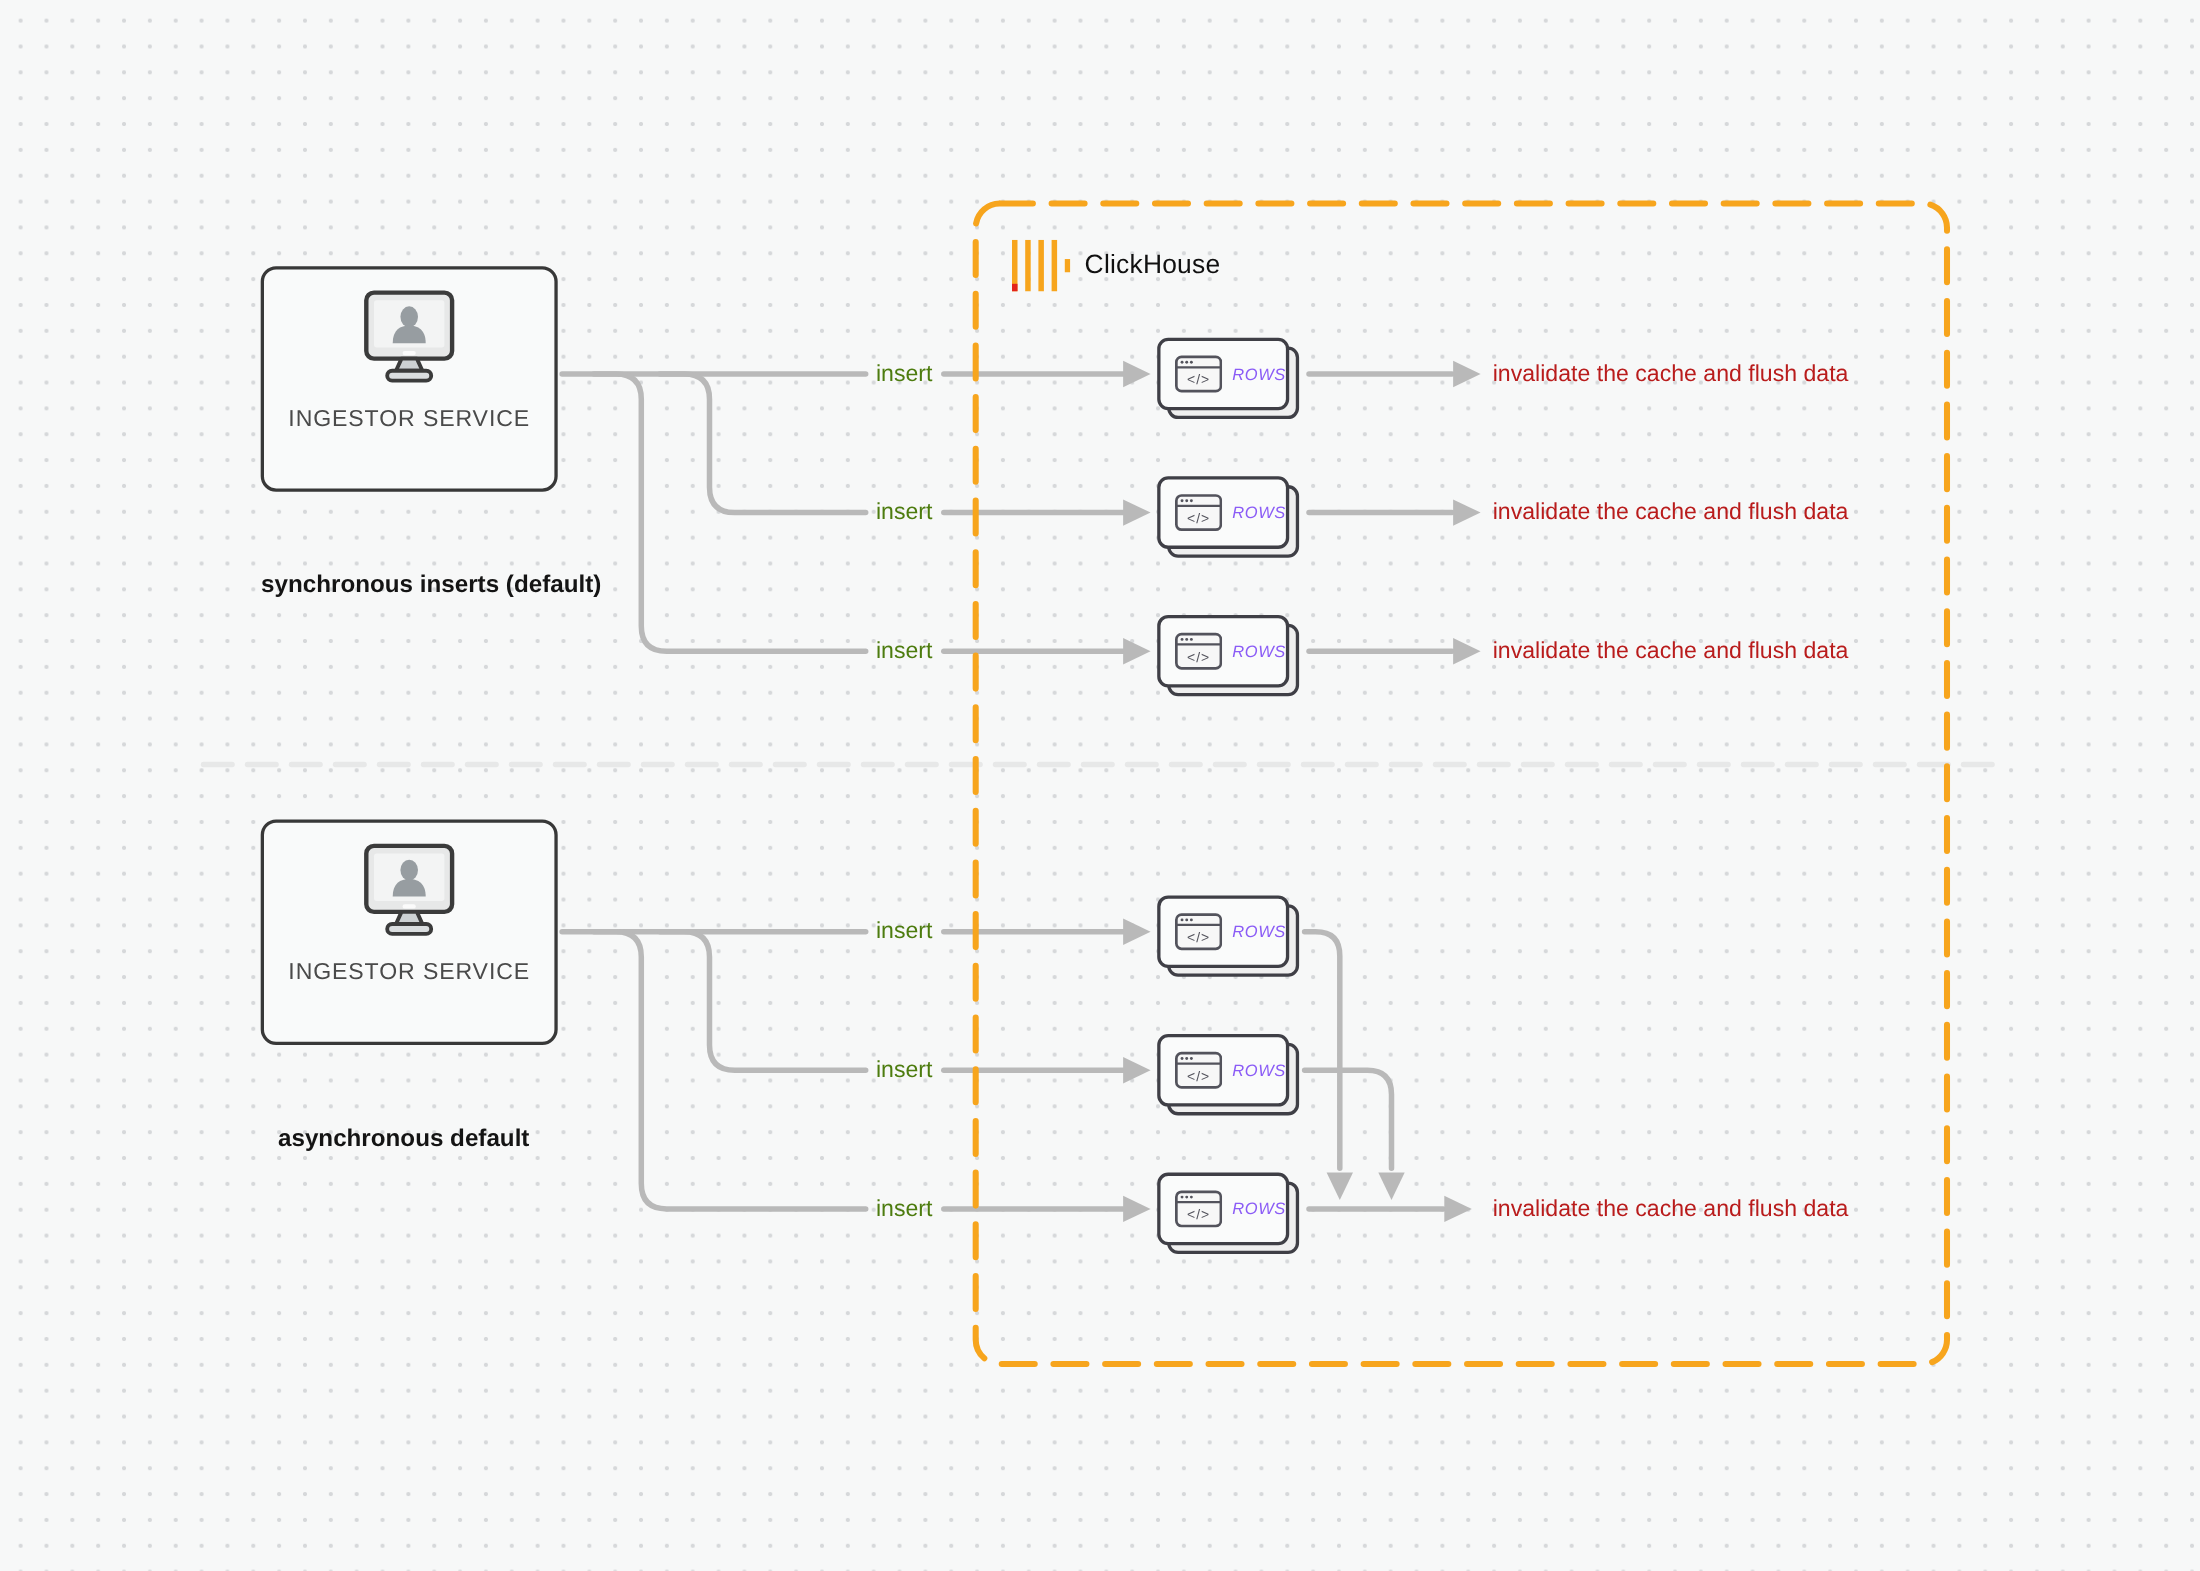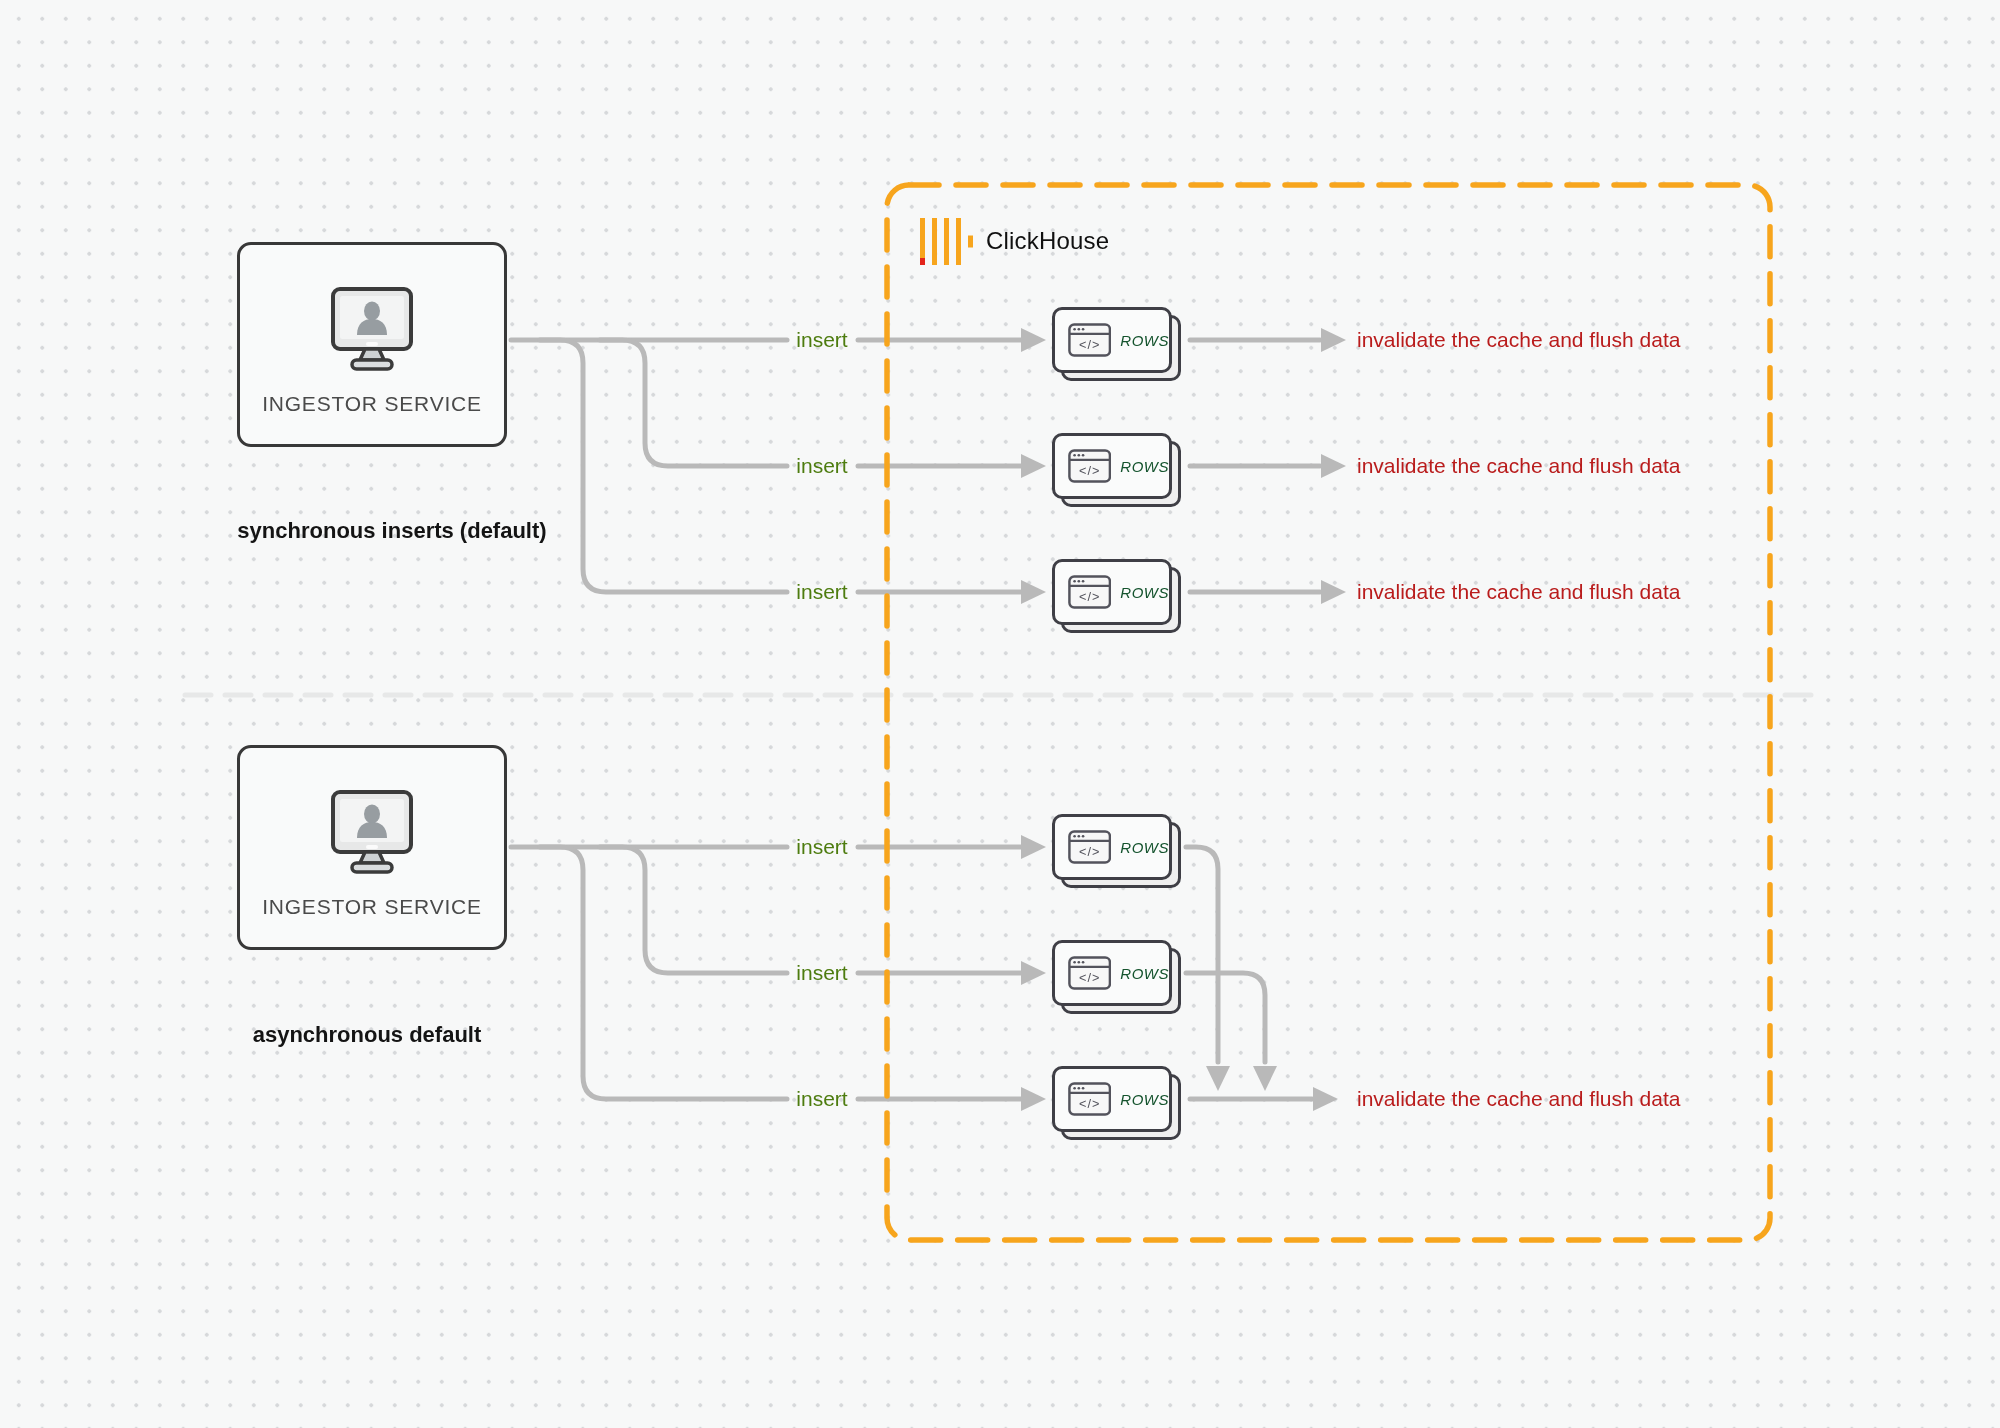--- a/index.html
+++ b/index.html
@@ -9,21 +9,21 @@
     background-image:radial-gradient(circle,#d6d8da 1.7px,transparent 2.1px);
     background-size:23.5px 23.5px;background-position:7px 7px;
     font-family:"Liberation Sans",sans-serif;
   }
   .canvas{position:absolute;inset:0;}
   svg.wires{position:absolute;left:0;top:0;width:2000px;height:1428px;pointer-events:none;}
 
   .service-box{
     position:absolute;left:237px;width:270px;height:205px;box-sizing:border-box;
     background:#f9fafa;border:3.5px solid #383838;border-radius:14px;
-    display:flex;flex-direction:column;align-items:center;padding-top:41px;
+    display:flex;flex-direction:column;align-items:center;padding-top:18px;
   }
   .service-label{margin-top:12px;font-size:21px;letter-spacing:0.8px;color:#4a4a4a;white-space:nowrap;}
 
   .caption{
     position:absolute;transform:translate(-50%,-50%);
     font-size:22px;font-weight:700;color:#141414;white-space:nowrap;
   }
   .insert-label{
     position:absolute;transform:translate(-50%,-50%);
     font-size:21px;color:#4d7c0f;white-space:nowrap;
@@ -36,21 +36,21 @@
   .rows-card{position:absolute;left:1052px;width:120px;height:66px;}
   .card-back{
     position:absolute;left:9px;top:8px;width:120px;height:66px;box-sizing:border-box;
     background:#efefef;border:3px solid #3f3f46;border-radius:10px;
   }
   .card-front{
     position:absolute;left:0;top:0;width:120px;height:66px;box-sizing:border-box;
     background:#fafbfb;border:3px solid #3f3f46;border-radius:10px;
     display:flex;align-items:center;padding-left:13px;gap:9px;
   }
-  .rows-label{font-style:italic;font-size:15px;letter-spacing:0.5px;color:#14532d;font-weight:500;}
+  .rows-label{font-style:italic;font-size:15px;letter-spacing:0.5px;color:#8b5cf6;font-weight:500;}
 
   .ch-logo{position:absolute;left:920px;top:218px;width:53px;height:47px;}
   .ch-brand{
     position:absolute;left:986px;top:241px;transform:translateY(-50%);
     font-size:24px;font-weight:500;color:#101010;letter-spacing:0.2px;white-space:nowrap;
   }
 </style>
 </head>
 <body>
 

